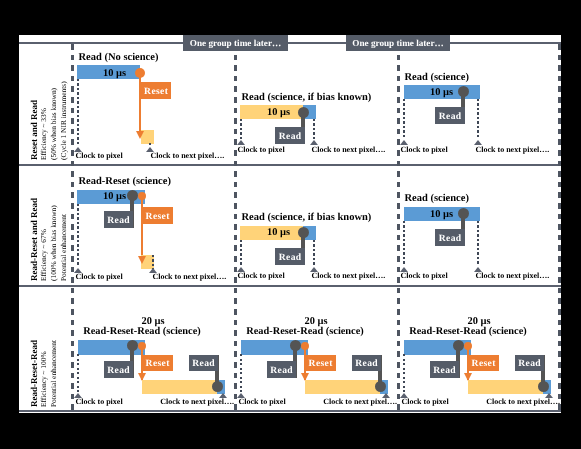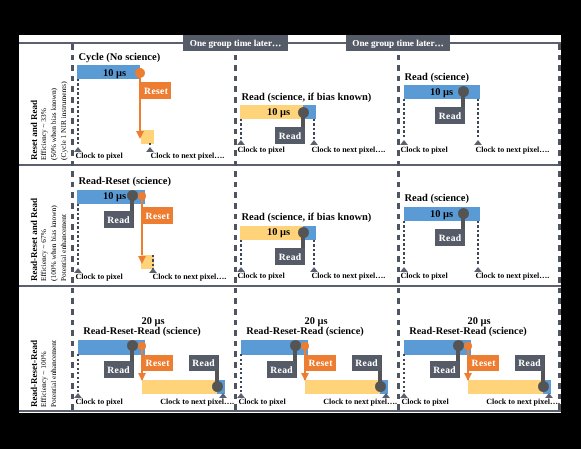--- a/index.html
+++ b/index.html
@@ -40,21 +40,21 @@
       <div class="rot" style="left:39.5px;top:159.5px;font-size:7.4px;transform:rotate(-90deg);">Efficiency ~ 33%</div>
       <div class="rot" style="left:49.5px;top:159.5px;font-size:7.4px;transform:rotate(-90deg);">(50% when bias known)</div>
       <div class="rot" style="left:59.5px;top:159.5px;font-size:7.4px;transform:rotate(-90deg);">(Cycle 1 NIR instruments)</div>
       <div class="rot" style="left:29.5px;top:280.5px;font-size:9px;font-weight:bold;transform:rotate(-90deg);">Read-Reset and Read</div>
       <div class="rot" style="left:39.5px;top:280.5px;font-size:7.4px;transform:rotate(-90deg);">Efficiency ~ 67%</div>
       <div class="rot" style="left:49.5px;top:280.5px;font-size:7.4px;transform:rotate(-90deg);">(100% when bias known)</div>
       <div class="rot" style="left:59.5px;top:280.5px;font-size:7.4px;transform:rotate(-90deg);">Potential enhancement</div>
       <div class="rot" style="left:29.5px;top:406.5px;font-size:9px;font-weight:bold;transform:rotate(-90deg);">Read-Reset-Read</div>
       <div class="rot" style="left:39.5px;top:406.5px;font-size:7.4px;transform:rotate(-90deg);">Efficiency ~ 100%</div>
       <div class="rot" style="left:49.5px;top:406.5px;font-size:7.4px;transform:rotate(-90deg);">Potential enhancement</div>
-      <div class="txt" style="left:78.5px;top:52.8px;font-size:10.5px;">Cycle (No science)</div>
+      <div class="txt" style="left:78.5px;top:52.8px;font-size:10.5px;">Read (No science)</div>
       <div class="bar" style="left:77px;top:65px;width:63px;height:14px;background:#5B9BD5;"></div>
       <div class="txt" style="left:90px;top:68.5px;width:49px;text-align:center;font-size:10.4px;">10 µs</div>
       <div class="ab" style="left:138.89999999999998px;top:73px;width:2.6px;height:59px;background:#ED7D31;"></div>
       <div class="dot" style="left:135px;top:68px;width:10px;height:10px;background:#ED7D31;"></div>
       <div class="bar" style="left:141px;top:82px;width:30px;height:17px;background:#ED7D31;"></div>
       <div class="opbox" style="left:141px;top:83px;width:30px;height:17px;font-size:9.6px;letter-spacing:0.35px;text-indent:0.35px;">Reset</div>
       <div class="bar" style="left:141px;top:130px;width:12.8px;height:13.5px;background:#FFD379;"></div>
       <div class="ab" style="left:135.79999999999998px;top:130.5px;width:0;height:0;border-left:4.4px solid transparent;border-right:4.4px solid transparent;border-top:8.5px solid #ED7D31;"></div>
       <div class="dotv" style="left:77px;top:79px;height:67px;"></div>
       <div class="dotv" style="left:149px;top:143px;height:3px;"></div>

